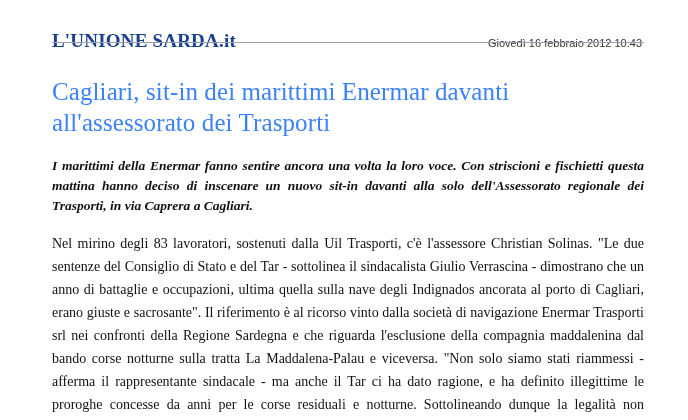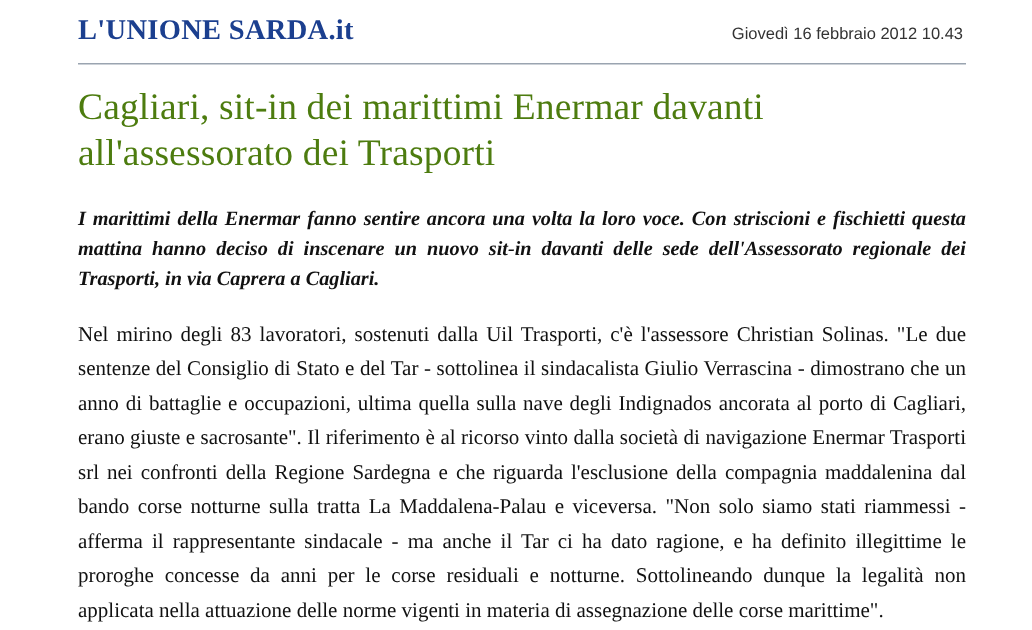--- a/index.html
+++ b/index.html
@@ -19,21 +19,21 @@
     width: 688px;
     height: 420px;
     box-sizing: border-box;
     padding: 0 44px 0 52px;
   }
   .masthead-row {
     position: relative;
     display: flex;
     align-items: baseline;
     justify-content: space-between;
-    padding-top: 10px;
+    padding-top: 30px;
     height: 28px;
   }
   .masthead {
     font-family: "Liberation Serif", serif;
     font-weight: bold;
     font-size: 19px;
     letter-spacing: 0.2px;
     color: #1b3f8f;
     white-space: nowrap;
   }
@@ -50,21 +50,21 @@
     right: 44px;
     top: 42px;
     height: 1px;
     background: #9aa4b0;
   }
   .headline {
     margin-top: 18px;
     font-family: "Liberation Serif", serif;
     font-size: 25px;
     line-height: 31px;
-    color: #4d7c0f;
+    color: #3b82f6;
     font-weight: normal;
     letter-spacing: 0.1px;
   }
   .standfirst {
     margin-top: 18px;
     font-family: "Liberation Serif", serif;
     font-style: italic;
     font-weight: bold;
     font-size: 13.5px;
     line-height: 20px;
@@ -87,17 +87,17 @@
 
   <div class="masthead-row">
     <div class="masthead">L'UNIONE SARDA.it</div>
     <div class="dateline">Giovedì 16 febbraio 2012 10.43</div>
   </div>
 
   <div class="rule"></div>
 
   <h1 class="headline">Cagliari, sit-in dei marittimi Enermar davanti all'assessorato dei Trasporti</h1>
 
-  <p class="standfirst">I marittimi della Enermar fanno sentire ancora una volta la loro voce. Con striscioni e fischietti questa mattina hanno deciso di inscenare un nuovo sit-in davanti delle sede dell'Assessorato regionale dei Trasporti, in via Caprera a Cagliari.</p>
+  <p class="standfirst">I marittimi della Enermar fanno sentire ancora una volta la loro voce. Con striscioni e fischietti questa mattina hanno deciso di inscenare un nuovo sit-in davanti alla solo dell'Assessorato regionale dei Trasporti, in via Caprera a Cagliari.</p>
 
   <p class="body-par">Nel mirino degli 83 lavoratori, sostenuti dalla Uil Trasporti, c'è l'assessore Christian Solinas. "Le due sentenze del Consiglio di Stato e del Tar - sottolinea il sindacalista Giulio Verrascina - dimostrano che un anno di battaglie e occupazioni, ultima quella sulla nave degli Indignados ancorata al porto di Cagliari, erano giuste e sacrosante". Il riferimento è al ricorso vinto dalla società di navigazione Enermar Trasporti srl nei confronti della Regione Sardegna e che riguarda l'esclusione della compagnia maddalenina dal bando corse notturne sulla tratta La Maddalena-Palau e viceversa. "Non solo siamo stati riammessi - afferma il rappresentante sindacale - ma anche il Tar ci ha dato ragione, e ha definito illegittime le proroghe concesse da anni per le corse residuali e notturne. Sottolineando dunque la legalità non applicata nella attuazione delle norme vigenti in materia di assegnazione delle corse marittime".</p>
 
 </div>
 
 </body></html>

